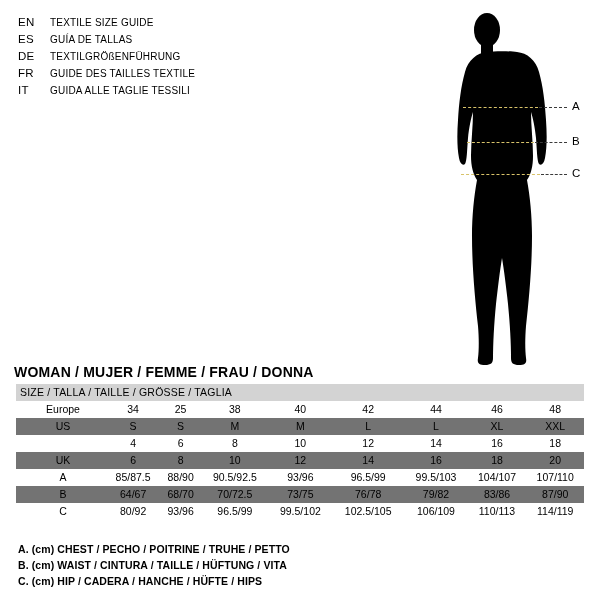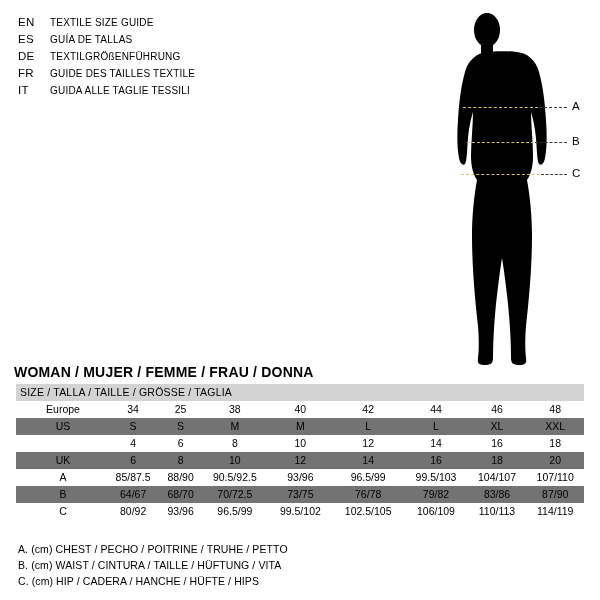--- a/index.html
+++ b/index.html
@@ -123,21 +123,21 @@
 
   
   .footnotes {
     position: absolute;
     left: 18px;
     top: 541px;
     width: 560px;
   }
   .footnote {
     font-size: 10.5px;
-    font-weight: normal;
+    font-weight: bold;
     letter-spacing: 0.1px;
     height: 16px;
     line-height: 16px;
   }
 </style>
 </head>
 <body>
 
 <div class="page">
 

